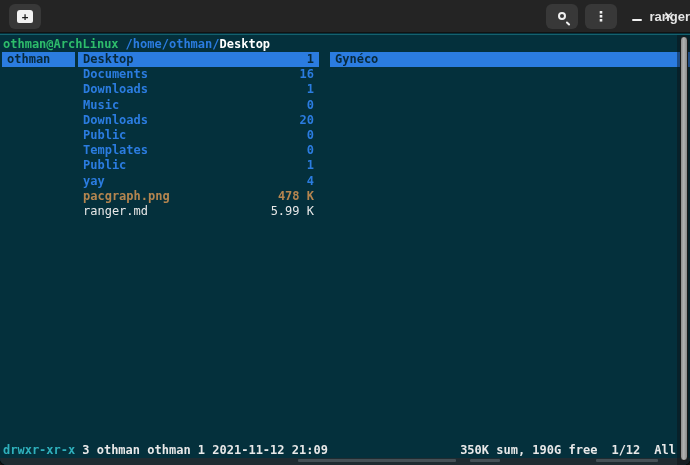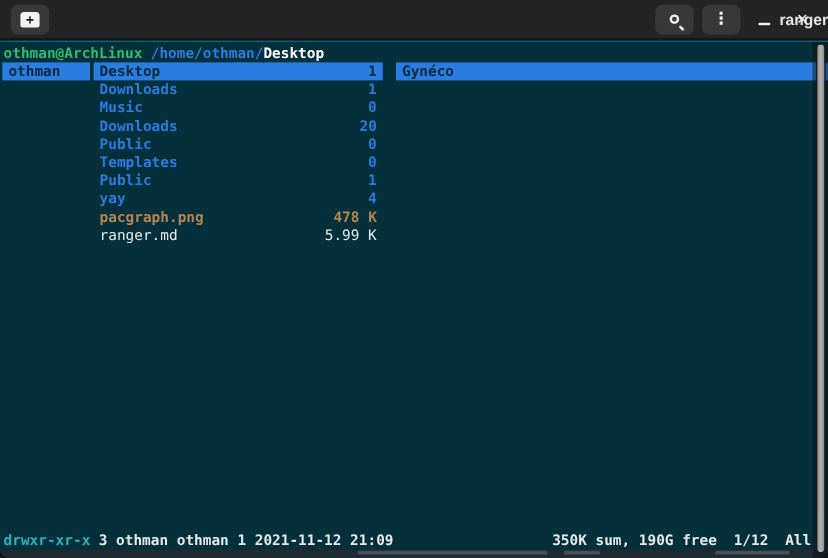--- a/index.html
+++ b/index.html
@@ -121,20 +121,24 @@
         </div>
       </div>
 
     <div class="col col-main">
 
         <div class="row dir selected">
           <span class="fname">Desktop</span>
           <span class="finfo">1</span>
         </div>
 
+        <div class="row dir">
+          <span class="fname">Documents</span>
+          <span class="finfo">16</span>
+        </div>
 
         <div class="row dir">
           <span class="fname">Downloads</span>
           <span class="finfo">1</span>
         </div>
 
         <div class="row dir">
           <span class="fname">Music</span>
           <span class="finfo">0</span>
         </div>

